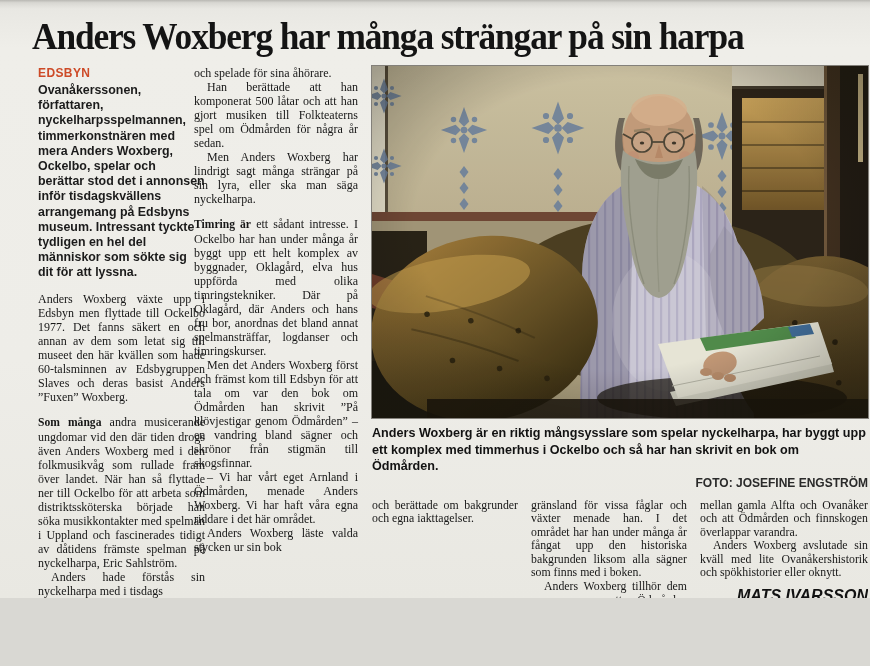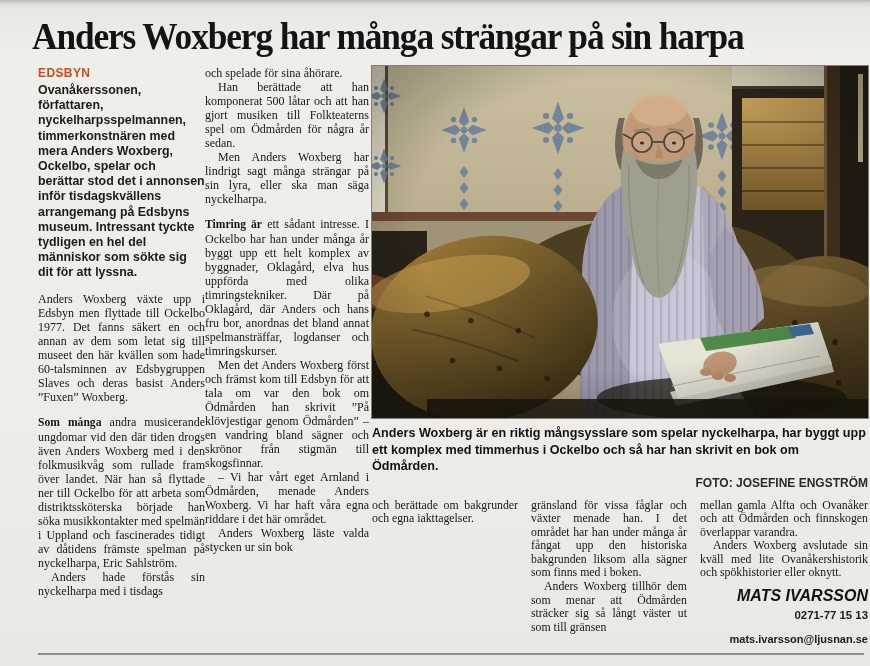--- a/index.html
+++ b/index.html
@@ -1,34 +1,34 @@
 <!DOCTYPE html>
 <html lang="sv"><head>
 <meta charset="utf-8">
 <style>
   html,body{margin:0;padding:0;background:#d9d8d3;}
   #page{
-    position:relative;width:870px;height:666px;margin:0 auto;
+    position:relative;width:870px;height:598px;margin:0 auto;
     background:linear-gradient(180deg,#e7e6e1 0%,#efeee9 8%,#eeede8 60%,#e9e8e2 100%);
     overflow:hidden;
     font-family:"Liberation Serif","DejaVu Serif",serif;
     color:#171717;
   }
   .scan-top{position:absolute;left:0;top:0;right:0;height:9px;
     background:linear-gradient(180deg,#b9b8b3 0%,#d8d7d2 30%,#e9e8e3 100%);}
   .bottom-rule{position:absolute;left:38px;right:6px;top:653px;height:2px;background:#8d8c87;}
   .headline{
     position:absolute;left:32px;top:14px;width:830px;margin:0;
     font-family:"Liberation Serif","DejaVu Serif",serif;
     font-weight:bold;font-size:38px;letter-spacing:-1.2px;color:#141414;
     transform:scaleX(.93);transform-origin:left center;white-space:nowrap;
   }
   .col{position:absolute;top:66px;height:594px;text-align:justify;hyphens:auto;-webkit-hyphens:auto;}
   #col1{left:38px;width:167px;}
-  #col2{left:205px;width:164px;}
+  #col2{left:194px;width:164px;}
   .kicker{
     font-family:"Liberation Sans","DejaVu Sans",sans-serif;
     font-weight:bold;font-size:12px;letter-spacing:.4px;color:#cd4a27;margin:0 0 3px 0;text-align:left;
   }
   .intro{
     font-family:"Liberation Sans","DejaVu Sans",sans-serif;
     font-weight:bold;font-size:12.4px;line-height:15.2px;color:#1b1b1b;margin:0;text-align:left;
   }
   .p{margin:0;font-size:12px;line-height:14px;text-indent:13px;}
   .p.flush{text-indent:0;}

